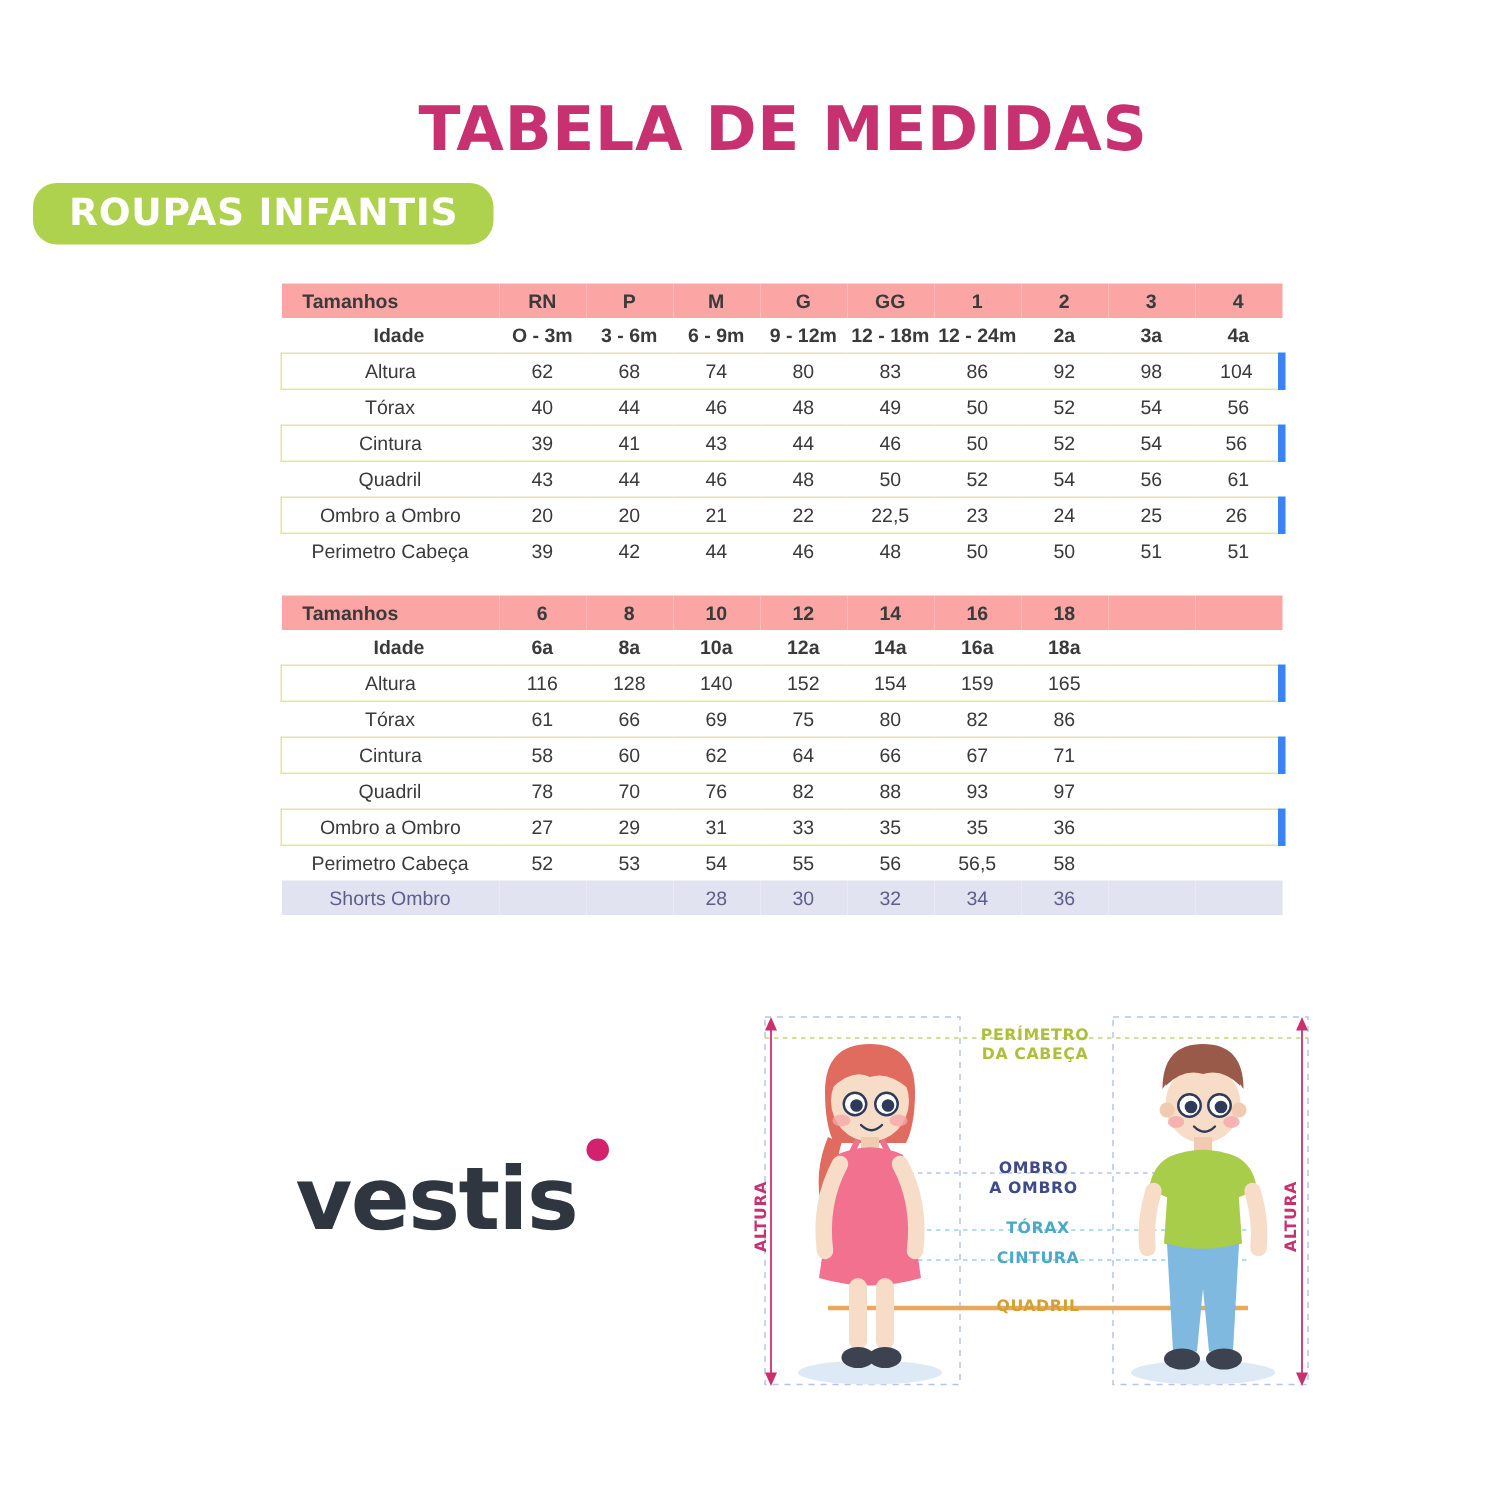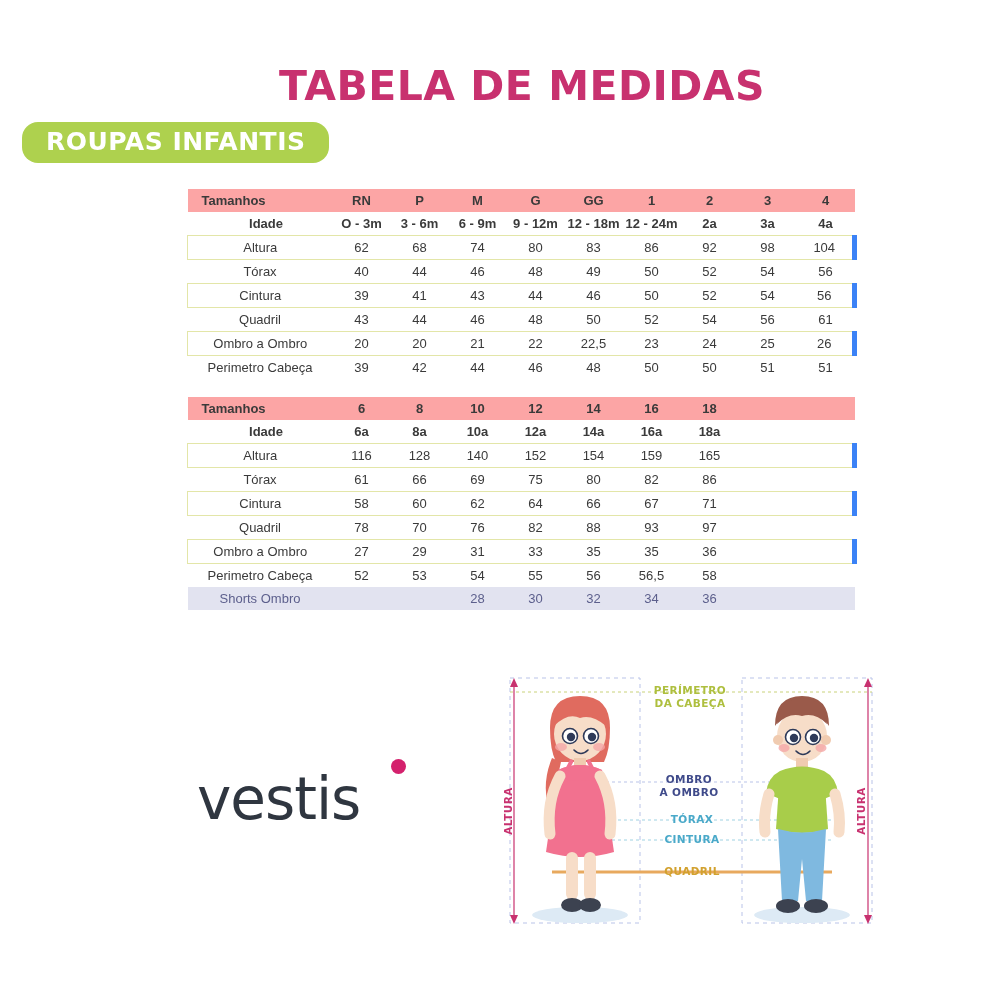--- a/index.html
+++ b/index.html
@@ -105,21 +105,21 @@
   
   .bottom {
     position: absolute;
     left: 0; top: 660px;
     width: 1000px; height: 340px;
   }
   .logo {
     position: absolute;
     left: 175px; top: 105px;
     font-size: 58px;
-    font-weight: normal;
+    font-weight: bold;
     color: #2f3640;
     letter-spacing: -1px;
     font-family: "DejaVu Sans", sans-serif;
   }
   .logo .dot {
     position: absolute;
     left: 194px; top: -6px;
     width: 15px; height: 15px;
     border-radius: 50%;
     background: #d4216d;

